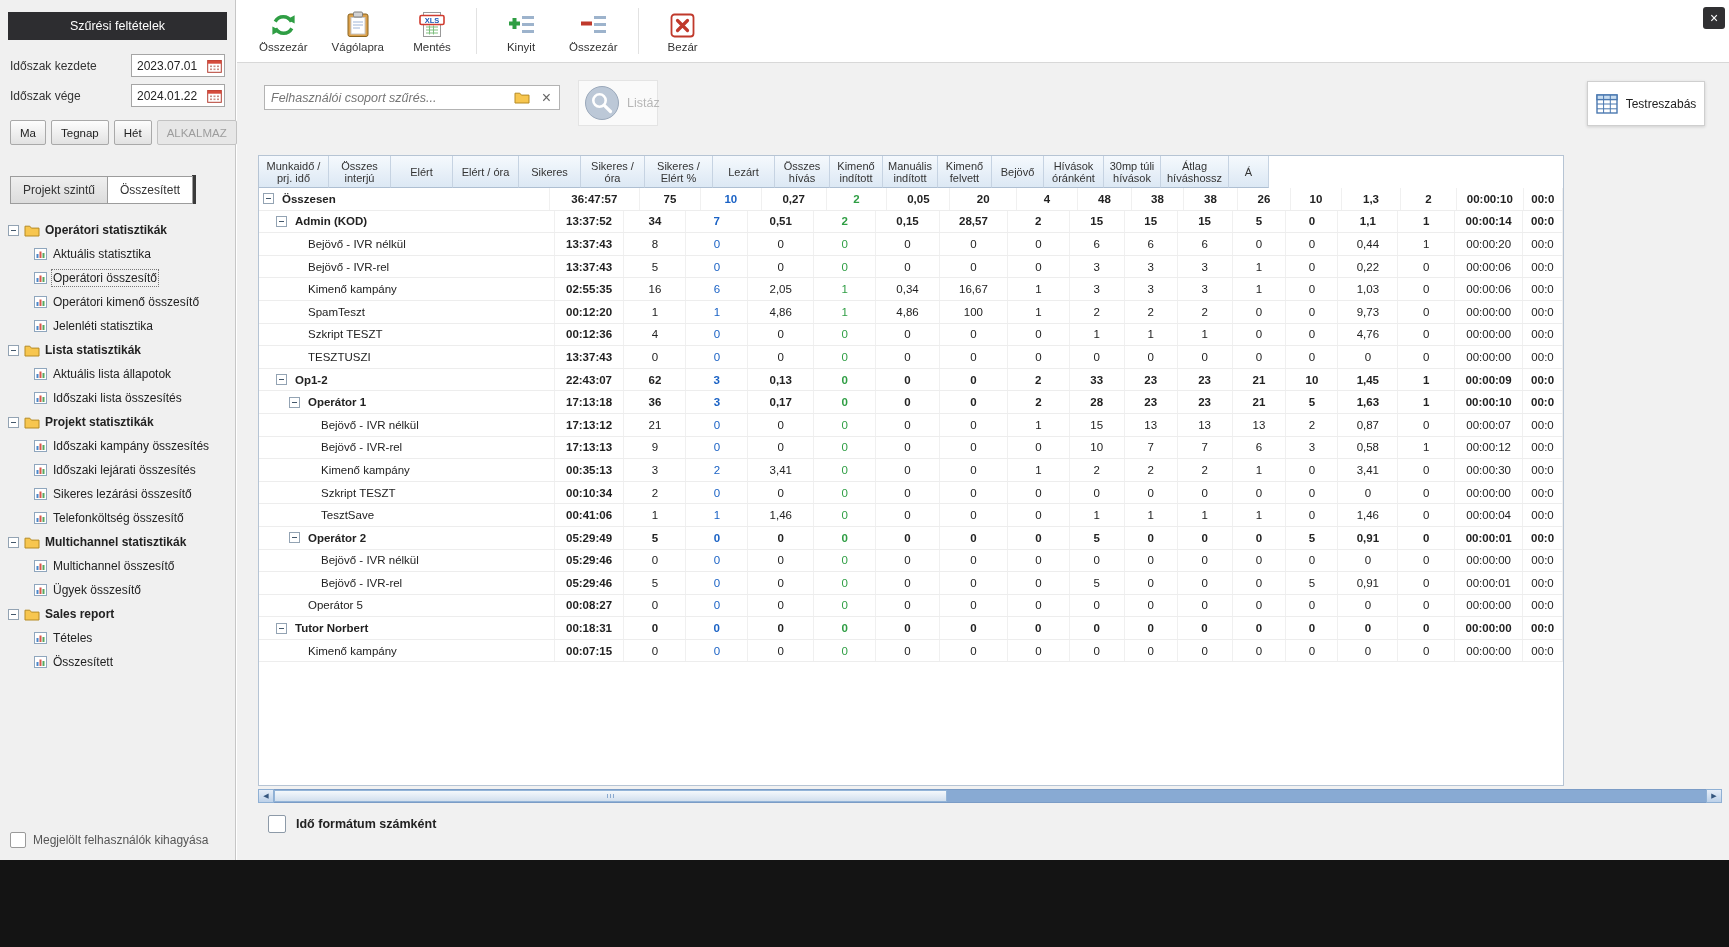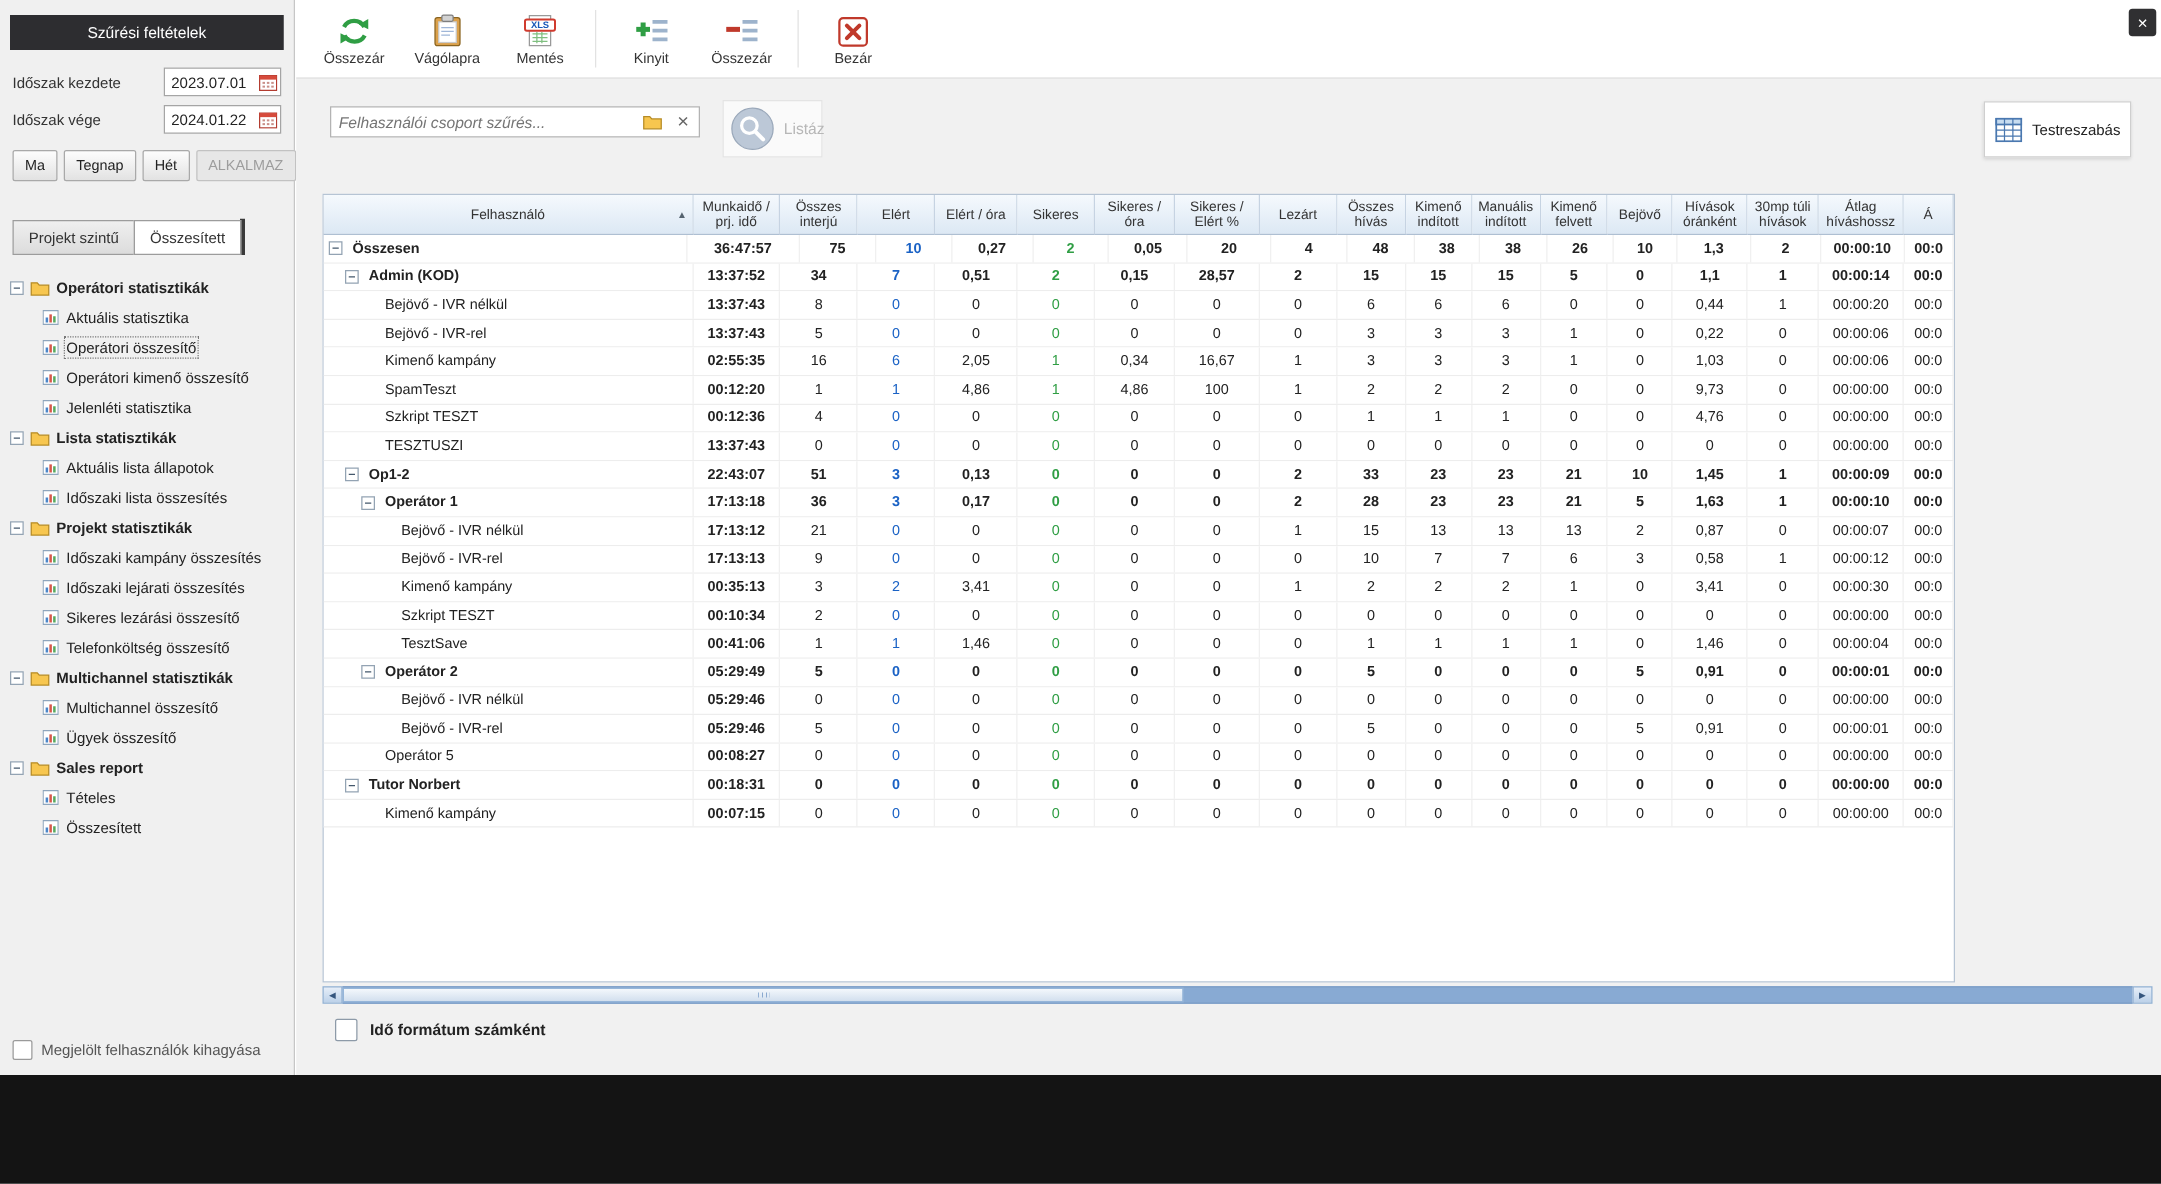--- a/index.html
+++ b/index.html
@@ -459,24 +459,20 @@
               <rect x="1" y="1" width="20" height="18" fill="#fff" stroke="#4a78b0" stroke-width="1.4"></rect>
               <rect x="1" y="1" width="20" height="4.6" fill="#c7dcf0" stroke="#4a78b0" stroke-width="1.4"></rect>
               <path d="M7.6 1v18M14.3 1v18M1 10h20M1 14.8h20" stroke="#4a78b0" fill="none"></path>
             </svg>
           </span>
         <span>Testreszabás</span>
       </div>
 
       <div class="grid">
         <div class="t-cols">
-            <div class="t-col" style="width: 296px;">
-              <span>Felhasználó</span>
-              <span class="sort-arrow">▲</span>
-            </div>
             <div class="t-col" style="width: 70px;">
               <span>Munkaidő / prj. idő</span>
             </div>
             <div class="t-col" style="width: 62px;">
               <span>Összes interjú</span>
             </div>
             <div class="t-col" style="width: 62px;">
               <span>Elért</span>
             </div>
             <div class="t-col" style="width: 66px;">
@@ -706,21 +702,21 @@
               <div class="t-cell" style="width: 57px;">0</div>
               <div class="t-cell" style="width: 68px;">00:00:00</div>
               <div class="t-cell" style="width: 40px;">00:0</div>
             </div>
             <div class="t-row bold-row">
               <div class="t-cell t-name" style="width: 296px; padding-left: 17px;">
                 <span class="mbox"></span>
                 <span class="row-name">Op1-2</span>
               </div>
               <div class="t-cell b" style="width: 70px;">22:43:07</div>
-              <div class="t-cell" style="width: 62px;">51</div>
+              <div class="t-cell" style="width: 62px;">62</div>
               <div class="t-cell c-blue" style="width: 62px;">3</div>
               <div class="t-cell" style="width: 66px;">0,13</div>
               <div class="t-cell c-green" style="width: 62px;">0</div>
               <div class="t-cell" style="width: 64px;">0</div>
               <div class="t-cell" style="width: 68px;">0</div>
               <div class="t-cell" style="width: 62px;">2</div>
               <div class="t-cell" style="width: 55px;">33</div>
               <div class="t-cell" style="width: 53px;">23</div>
               <div class="t-cell" style="width: 55px;">23</div>
               <div class="t-cell" style="width: 54px;">21</div>

